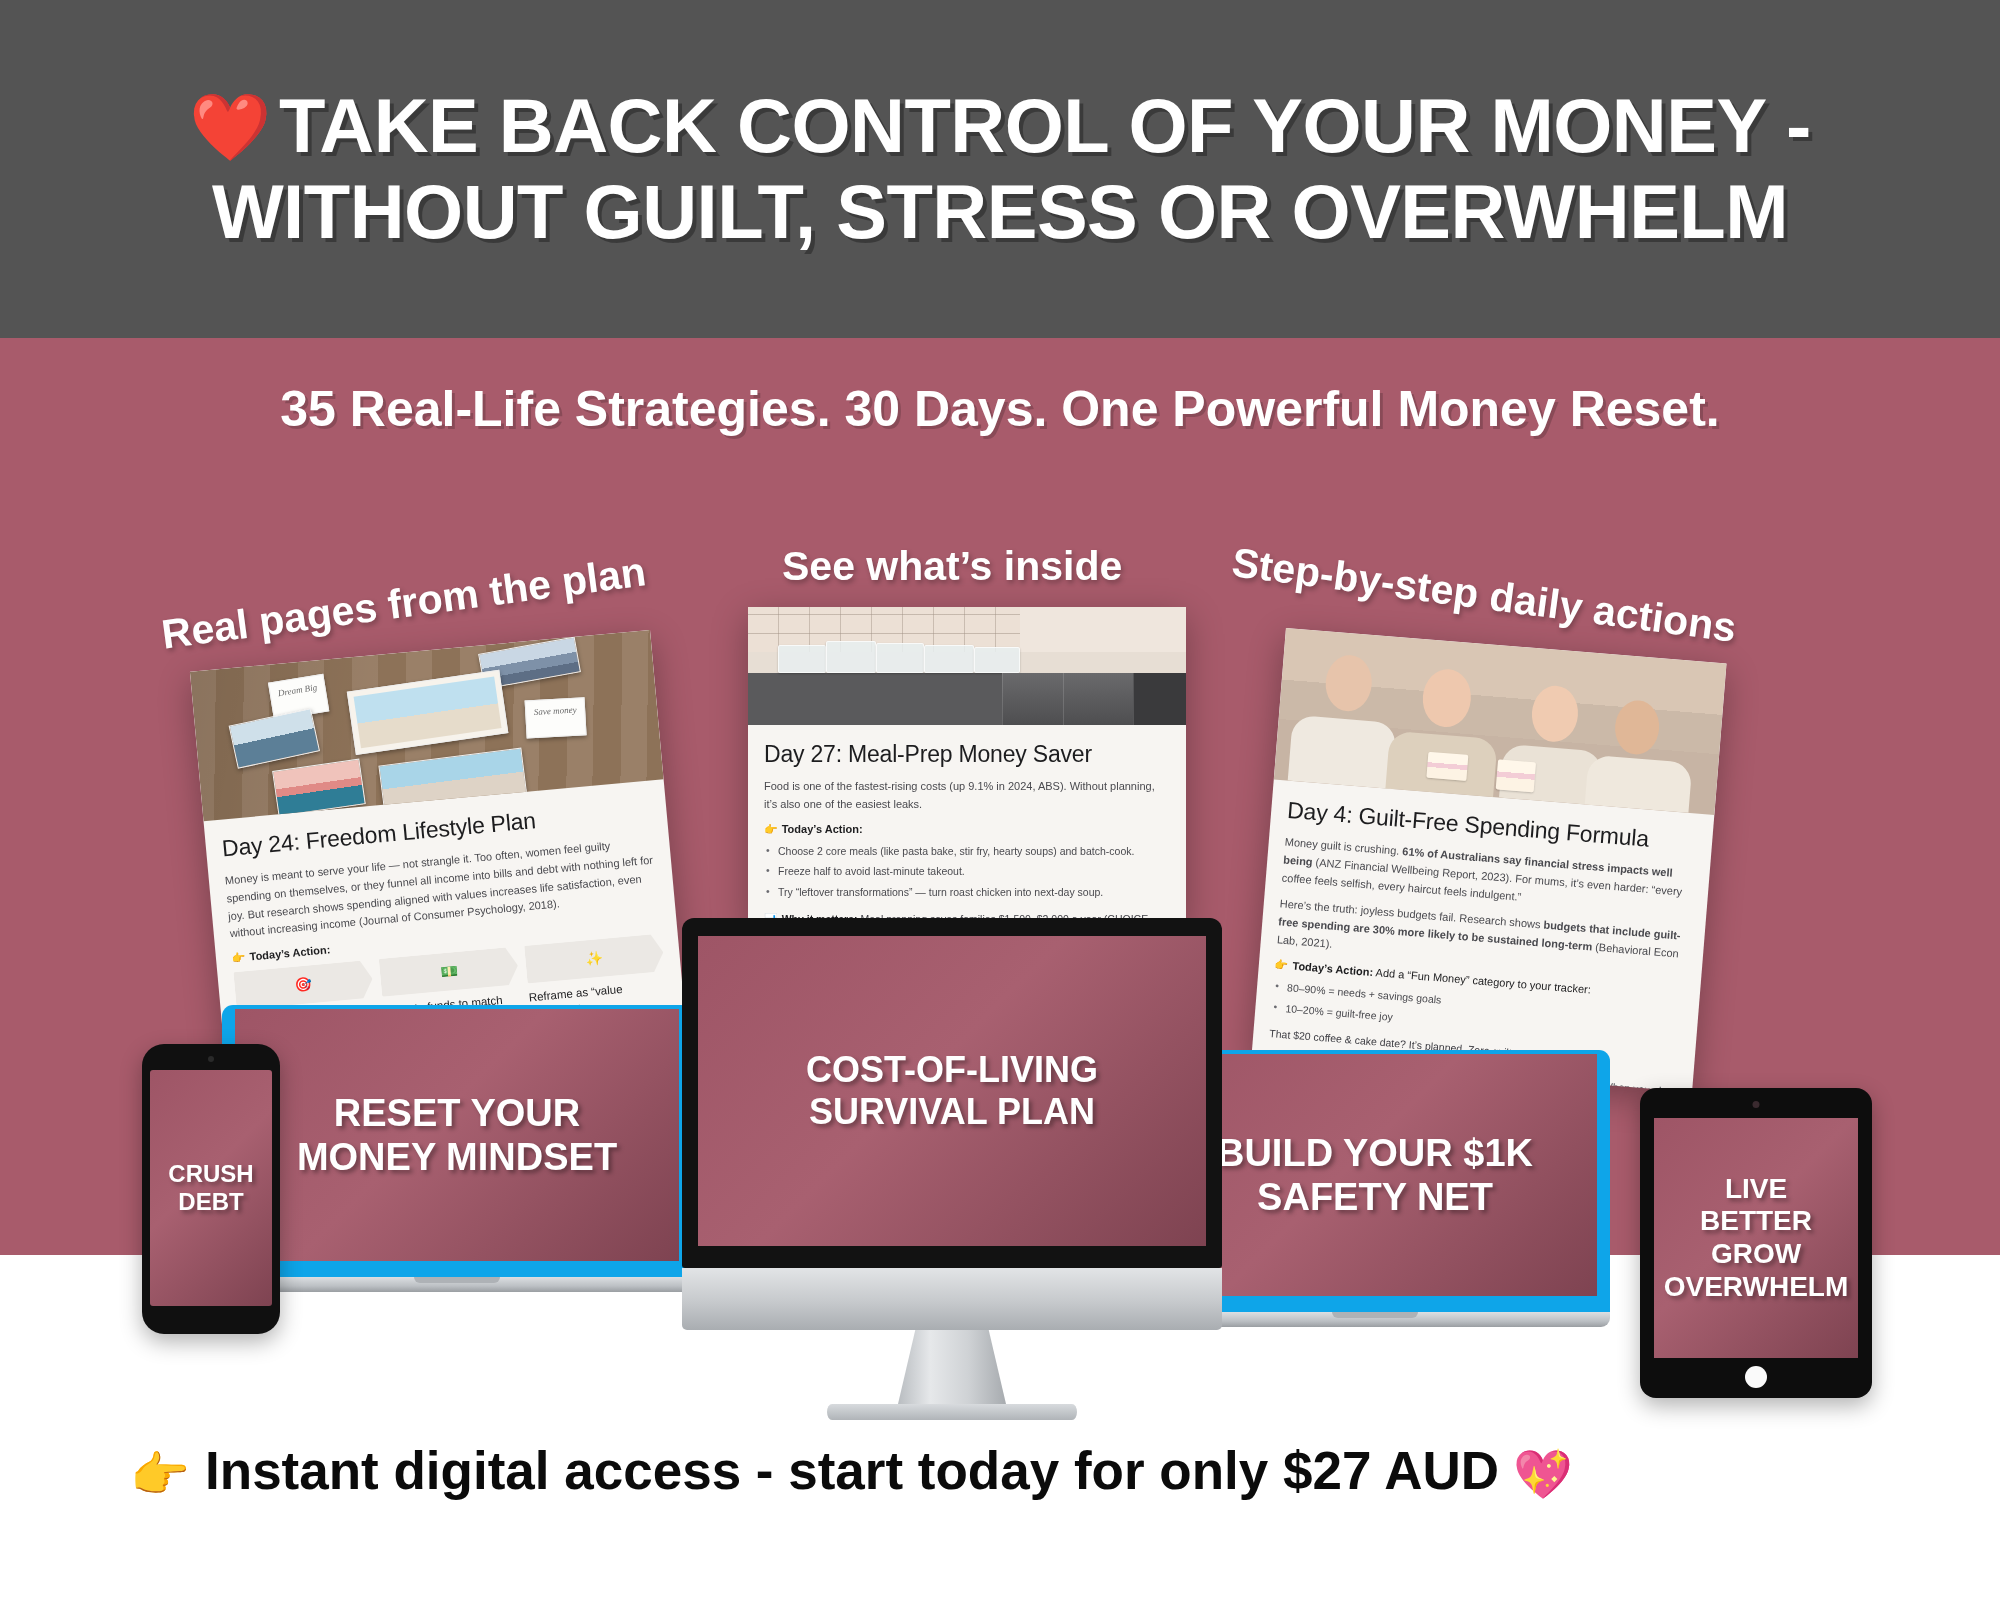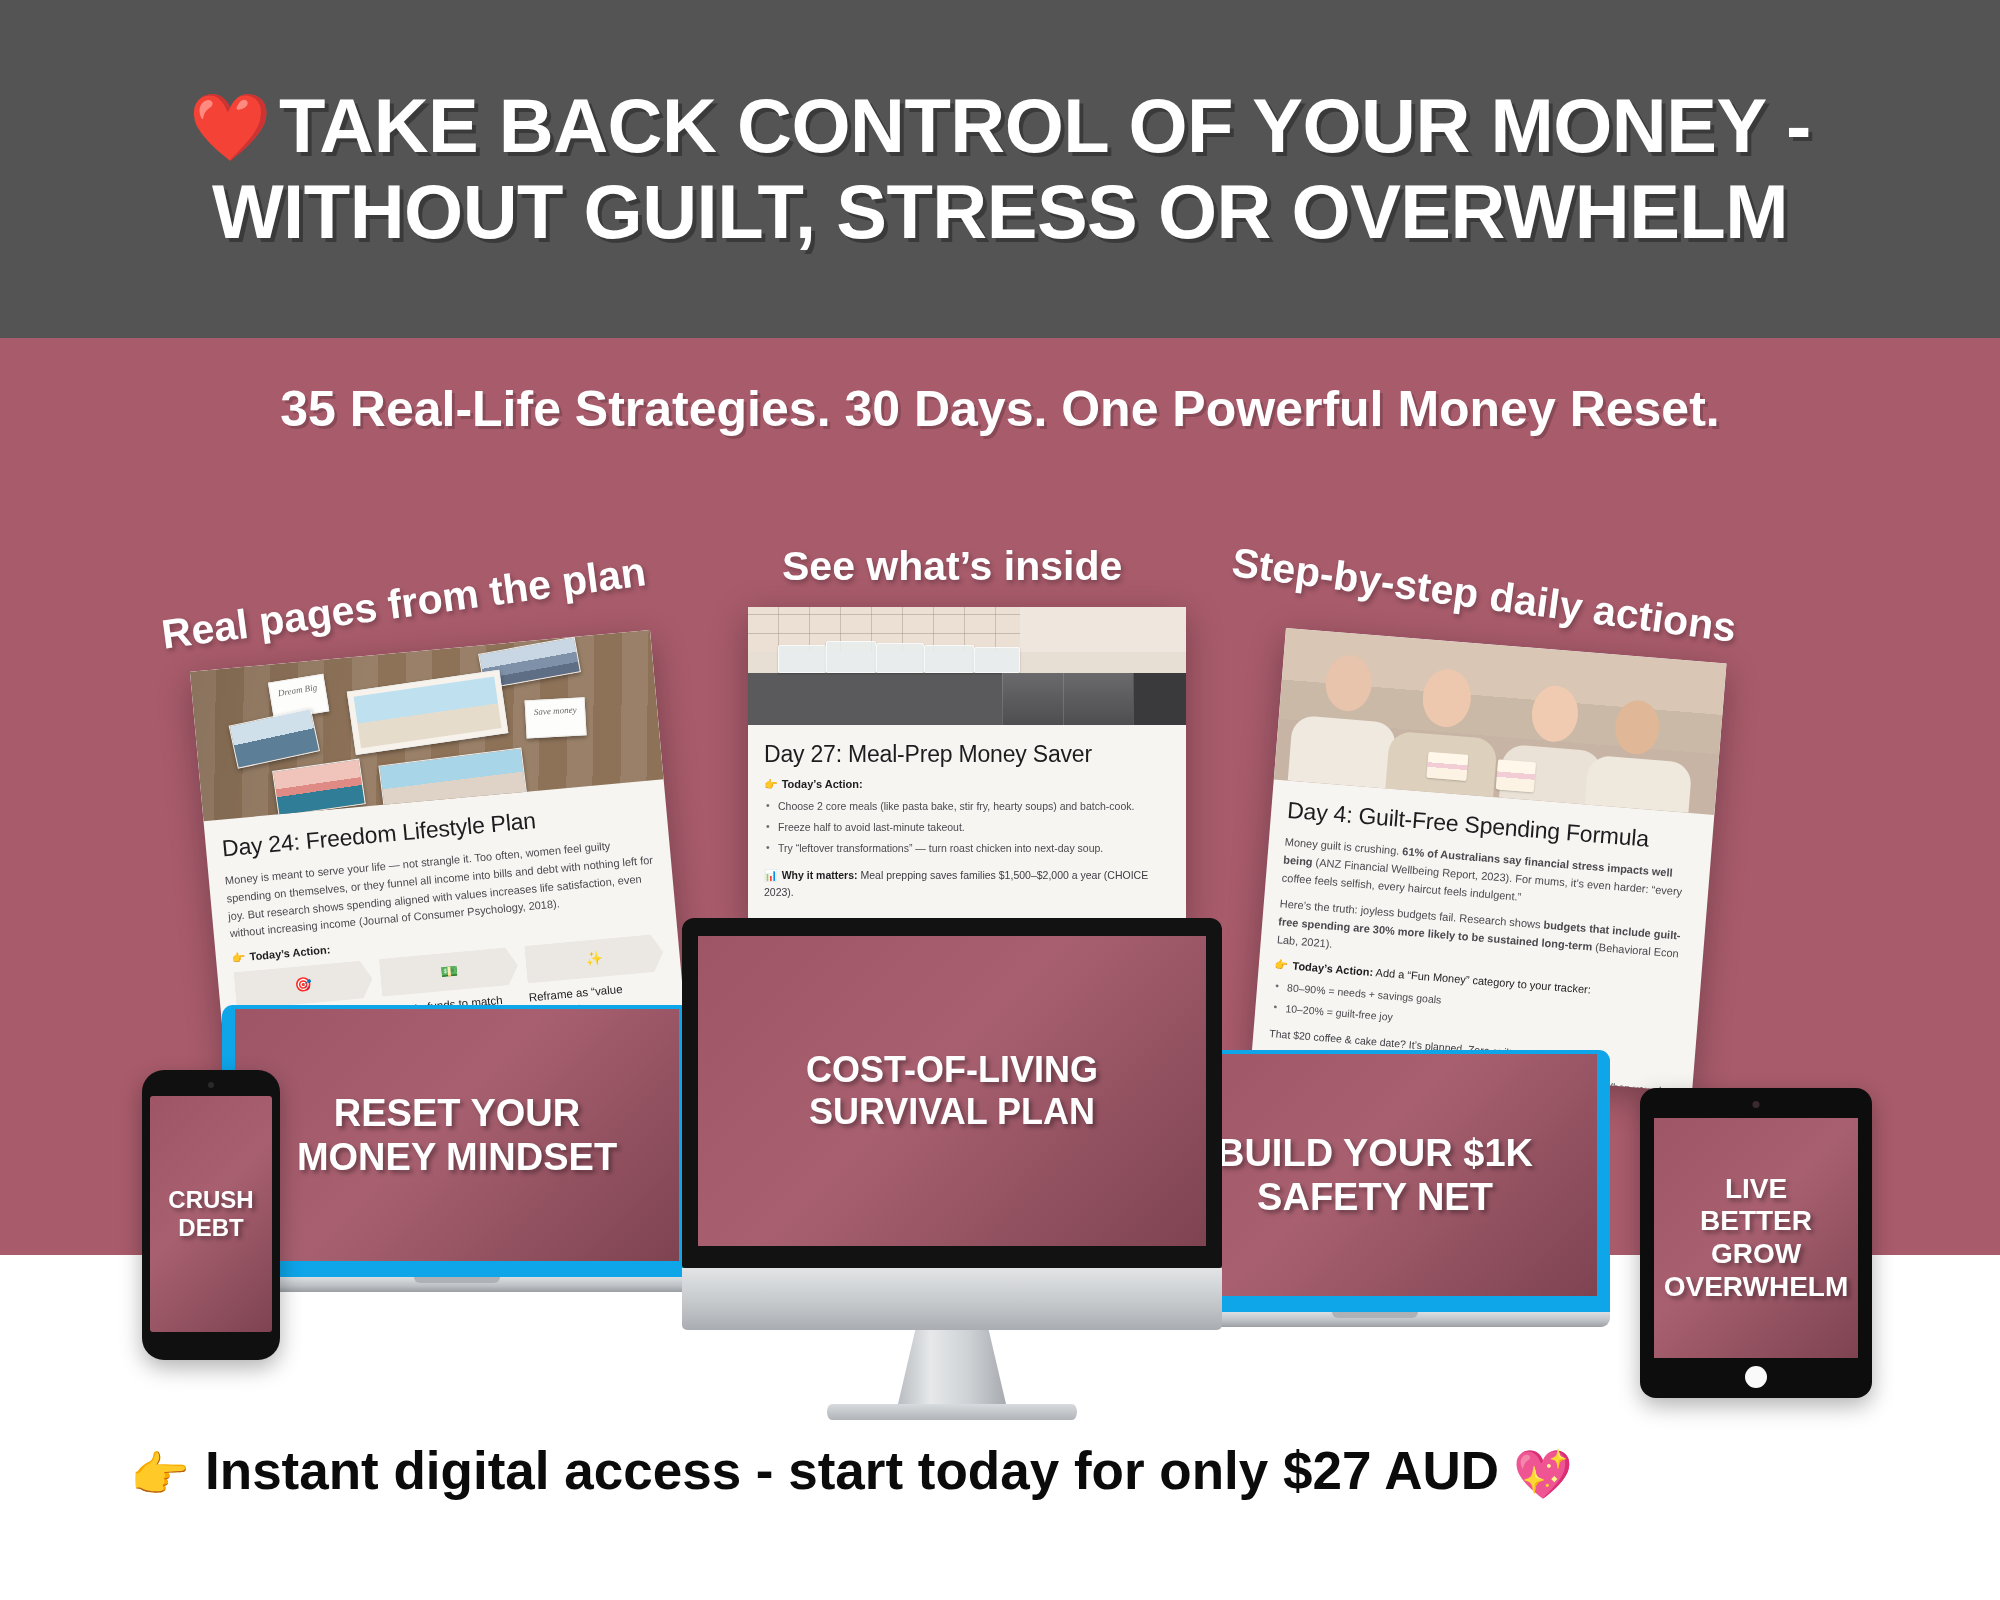--- a/index.html
+++ b/index.html
@@ -218,21 +218,21 @@
     position: absolute; left: 50%; transform: translateX(-50%); top: 0;
     width: 86px; height: 6px; background: #aeb2b6; border-radius: 0 0 7px 7px;
   }
   .laptop-left  { left: 222px;  top: 1005px; width: 470px; }
   .laptop-left  .laptop-lid { height: 272px; box-sizing: border-box; }
   .laptop-right { left: 1140px; top: 1050px; width: 470px; }
   .laptop-right .laptop-lid { height: 262px; box-sizing: border-box; }
 
   
   .phone {
-    position: absolute; left: 142px; top: 1070px; width: 138px; height: 290px;
+    position: absolute; left: 142px; top: 1044px; width: 138px; height: 290px;
     background: #101010; border-radius: 22px; padding: 26px 8px 28px 8px;
     box-sizing: border-box; z-index: 8;
     box-shadow: 0 8px 22px rgba(0,0,0,.3);
   }
   .phone-cam {
     position: absolute; left: 50%; transform: translateX(-50%); top: 12px;
     width: 6px; height: 6px; border-radius: 50%; background: #2a2a2a;
   }
   .phone-screen { height: 100%; border-radius: 3px; overflow: hidden; }
 
@@ -329,20 +329,21 @@
     <div class="container-box" style="left:78px;width:48px;height:30px;"></div>
     <div class="container-box" style="left:128px;width:46px;height:28px;"></div>
     <div class="container-box" style="left:176px;width:48px;height:26px;"></div>
     <div class="container-box" style="left:226px;width:44px;height:24px;"></div>
     <div class="cabinet" style="left:58%;width:14%;"></div>
     <div class="cabinet" style="left:72%;width:16%;"></div>
     <div class="cabinet" style="left:88%;width:12%;background:#3a3a3c;"></div>
   </div>
   <div class="page-body">
     <div class="doc-title">Day 27: Meal-Prep Money Saver</div>
+    <div class="doc-p">Food is one of the fastest-rising costs (up 9.1% in 2024, ABS). Without planning, it’s also one of the easiest leaks.</div>
     <div class="doc-action-head">
       <span class="emoji-sm">👉</span><span>Today’s Action:</span>
     </div>
     <div class="doc-li">Choose 2 core meals (like pasta bake, stir fry, hearty soups) and batch-cook.</div>
     <div class="doc-li">Freeze half to avoid last-minute takeout.</div>
     <div class="doc-li">Try “leftover transformations” — turn roast chicken into next-day soup.</div>
     <div class="doc-note">
       <span class="emoji-sm">📊</span><b>Why it matters:</b><span> Meal prepping saves families $1,500–$2,000 a year (CHOICE 2023).</span>
     </div>
   </div>

